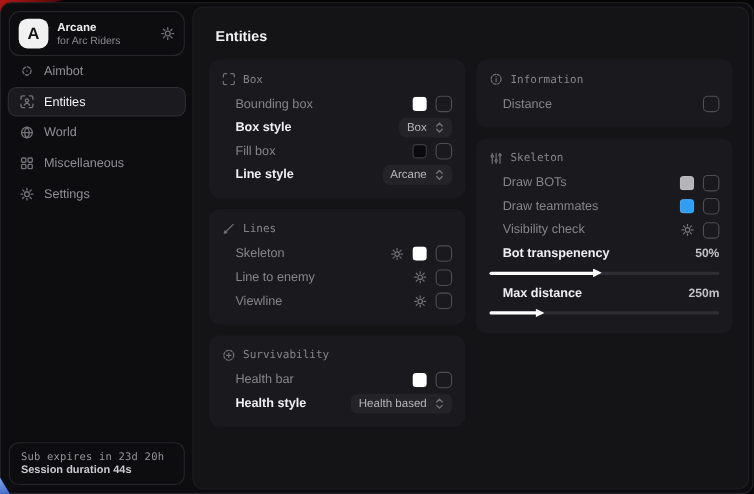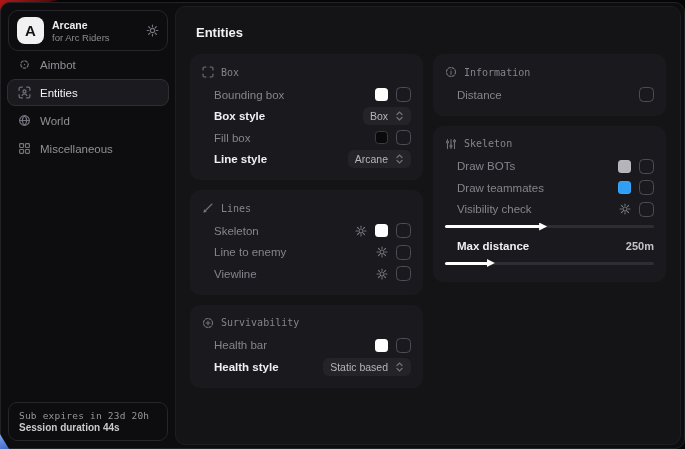--- a/index.html
+++ b/index.html
@@ -127,20 +127,29 @@
           <span class="icon">
             <svg width="13" height="13" viewBox="0 0 12 12" fill="none" stroke="currentColor" stroke-width="1.1" stroke-linecap="round">
               <rect x="1.5" y="1.5" width="3.6" height="3.6" rx="0.8"></rect>
                 <rect x="6.9" y="1.5" width="3.6" height="3.6" rx="0.8"></rect>
               <rect x="1.5" y="6.9" width="3.6" height="3.6" rx="0.8"></rect>
                 <rect x="6.9" y="6.9" width="3.6" height="3.6" rx="0.8"></rect>
             </svg>
           </span>
           <span>Miscellaneous</span>
         </div>
+        <div class="nav-item">
+          <span class="icon">
+            <svg width="13" height="13" viewBox="0 0 12 12" fill="none" stroke="currentColor" stroke-width="1.1" stroke-linecap="round">
+              <circle cx="6" cy="6" r="2"></circle>
+                <path d="M6 1v1.5M6 9.5V11M1 6h1.5M9.5 6H11M2.4 2.4l1.1 1.1M8.5 8.5l1.1 1.1M9.6 2.4L8.5 3.5M3.5 8.5L2.4 9.6"></path>
+            </svg>
+          </span>
+          <span>Settings</span>
+        </div>
       </div>
 
       <div class="spacer"></div>
 
       <div class="subbox">
         <div class="l1">Sub expires in 23d 20h</div>
         <div class="l2">Session duration 44s</div>
       </div>
     </div>
 
@@ -264,21 +273,21 @@
               <span class="label">Health bar</span>
               <span class="controls">
                 <span class="swatch" style="background: rgb(255, 255, 255);"></span>
                 <span class="cb"></span>
               </span>
             </div>
             <div class="row">
               <span class="label strong">Health style</span>
               <span class="controls">
                 <span class="dropdown">
-                  <span>Static based</span>
+                  <span>Health based</span>
                   <span class="icon">
                     <svg width="9" height="10" viewBox="0 0 9 10" fill="none" stroke="currentColor" stroke-width="1.2" stroke-linecap="round">
                         <path d="M2 3.5L4.5 1 7 3.5M2 6.5L4.5 9 7 6.5"></path>
                       </svg>
                   </span>
                 </span>
               </span>
             </div>
           </div>
         </div>
@@ -336,20 +345,24 @@
                 <span class="icon">
                   <svg width="12" height="12" viewBox="0 0 12 12" fill="none" stroke="currentColor" stroke-width="1.1" stroke-linecap="round">
                       <circle cx="6" cy="6" r="2"></circle>
                       <path d="M6 1v1.5M6 9.5V11M1 6h1.5M9.5 6H11M2.4 2.4l1.1 1.1M8.5 8.5l1.1 1.1M9.6 2.4L8.5 3.5M3.5 8.5L2.4 9.6"></path>
                     </svg>
                 </span>
                 <span class="cb"></span>
               </span>
             </div>
 
+            <div class="row">
+              <span class="label strong">Bot transpenency</span>
+              <span class="val">50%</span>
+            </div>
             <div class="slider">
               <div class="fill" style="width: 46%;"></div>
             </div>
 
             <div class="row">
               <span class="label strong">Max distance</span>
               <span class="val">250m</span>
             </div>
             <div class="slider">
               <div class="fill" style="width: 21%;"></div>

